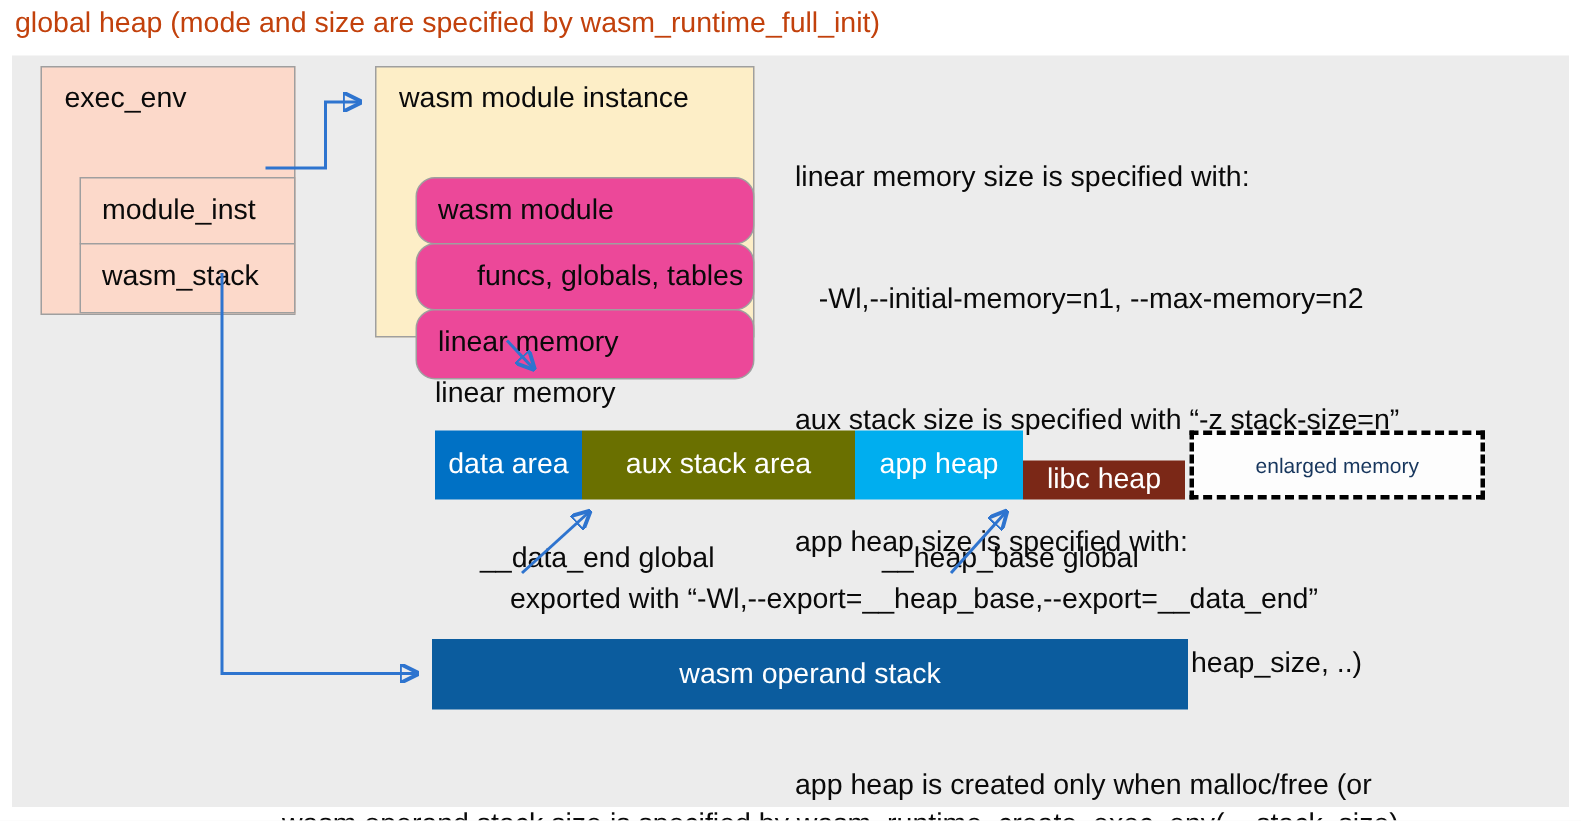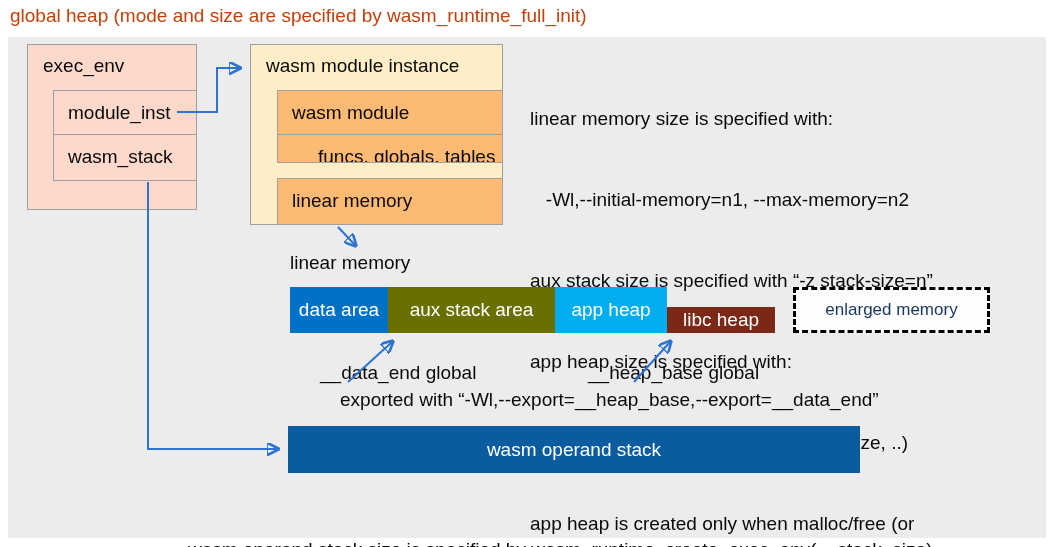--- a/index.html
+++ b/index.html
@@ -7,64 +7,64 @@
     position:relative; width:1054px; height:547px; background:#ffffff;
     font-family:"Liberation Sans", sans-serif; color:#0a0a0a; overflow:hidden;
   }
   .title { position:absolute; left:10px; top:5px; font-size:19px; color:#c2410c; }
   .panel { position:absolute; left:8px; top:37px; width:1038px; height:501px; background:#ececec; }
 
   .box { position:absolute; border:1px solid #9f9f9f; font-size:19px; box-sizing:border-box; }
   .box-header { padding:10px 0 0 15px; }
   .inner-box {
     position:absolute; border:1px solid #9f9f9f; box-sizing:border-box;
-    padding-left:14px; line-height:43px; white-space:nowrap; overflow:hidden;
+    padding-left:14px; line-height:43px; white-space:nowrap; overflow:hidden;margin-top:28px;
   }
 
   .exec-env { left:27px; top:44px; width:170px; height:166px; background:#fcd9ca; }
   .exec-env .inner-box { background:#fcd9ca; left:25px; right:-1px; }
   .exec-env .ie1 { top:45px; height:45px; }
   .exec-env .ie2 { top:89px; height:47px; }
 
   .module-instance { left:250px; top:44px; width:253px; height:181px; background:#fdeec7; }
-  .module-instance .inner-box { background:#fdba74; left:26px; right:-1px; }
+  .module-instance .inner-box { background:#ec4899; left:26px; right:-1px;border-radius:13px; }
   .module-instance .im1 { top:45px; height:45px; }
-  .module-instance .im2 { top:89px; height:29px;padding-left:40px; }
+  .module-instance .im2 { top:89px; height:45px;padding-left:40px; }
   .module-instance .im3 { top:133px; height:47px; }
 
   .notes { position:absolute; font-size:19px; line-height:27px; white-space:pre; }
   .notes-right { left:530px; top:51px; }
   .notes-bottom { left:188px; top:482px; }
 
   .lm-label { position:absolute; left:290px; top:252px; font-size:19px; }
 
   .membar { position:absolute; left:290px; top:287px; height:46px; display:flex; }
   .seg {
     display:flex; align-items:center; justify-content:center;
     color:#ffffff; font-size:19px; white-space:nowrap;
   }
   .seg-data    { width:98px; background:#0071c5; }
-  .seg-aux     { width:167px; background:#6a7000; }
+  .seg-aux     { width:182px; background:#6a7000; }
   .seg-appheap { width:112px; background:#00aeef; }
   .seg-libc    { width:108px; background:#7b2817;margin-top:20px; }
 
   .enlarged {
     position:absolute; left:793px; top:287px; width:197px; height:46px;
     background:#fdfdfd; border:3px dashed #000000; box-sizing:border-box;
     display:flex; align-items:center; justify-content:center;
-    color:#17365d; font-size:17px;
+    color:#17365d; font-size:14px;
   }
 
   .ann { position:absolute; font-size:19px; white-space:pre; }
   .data-end   { left:320px; top:362px; }
   .heap-base  { left:588px; top:362px; }
   .export-note{ left:300px; top:389px;margin-left:40px; }
 
   .operand-bar {
-    position:absolute; left:288px; top:426px; width:572px; height:47px;
+    position:absolute; left:288px; top:426px; width:504px; height:47px;
     background:#0b5c9e; color:#ffffff; font-size:19px;
     display:flex; align-items:center; justify-content:center;
   }
 
   .arrows { position:absolute; left:0; top:0; pointer-events:none; }
   .arrows path { fill:none; stroke:#2e74cf; stroke-width:2; }
 </style>
 </head>
 <body>
 

